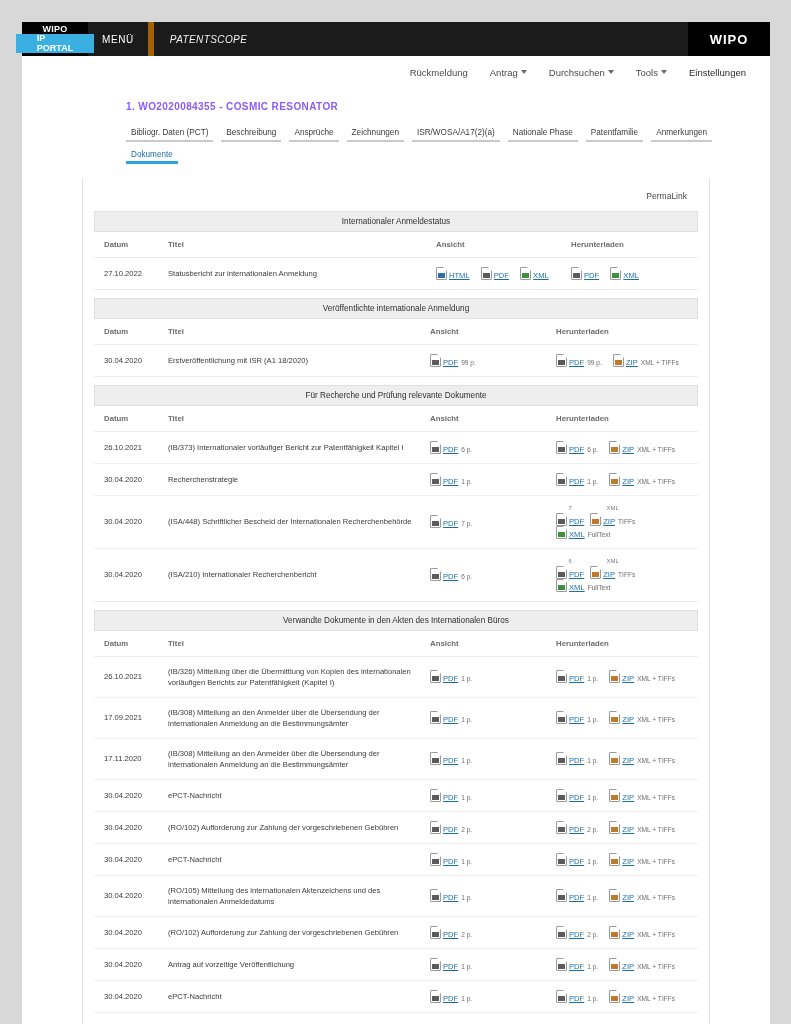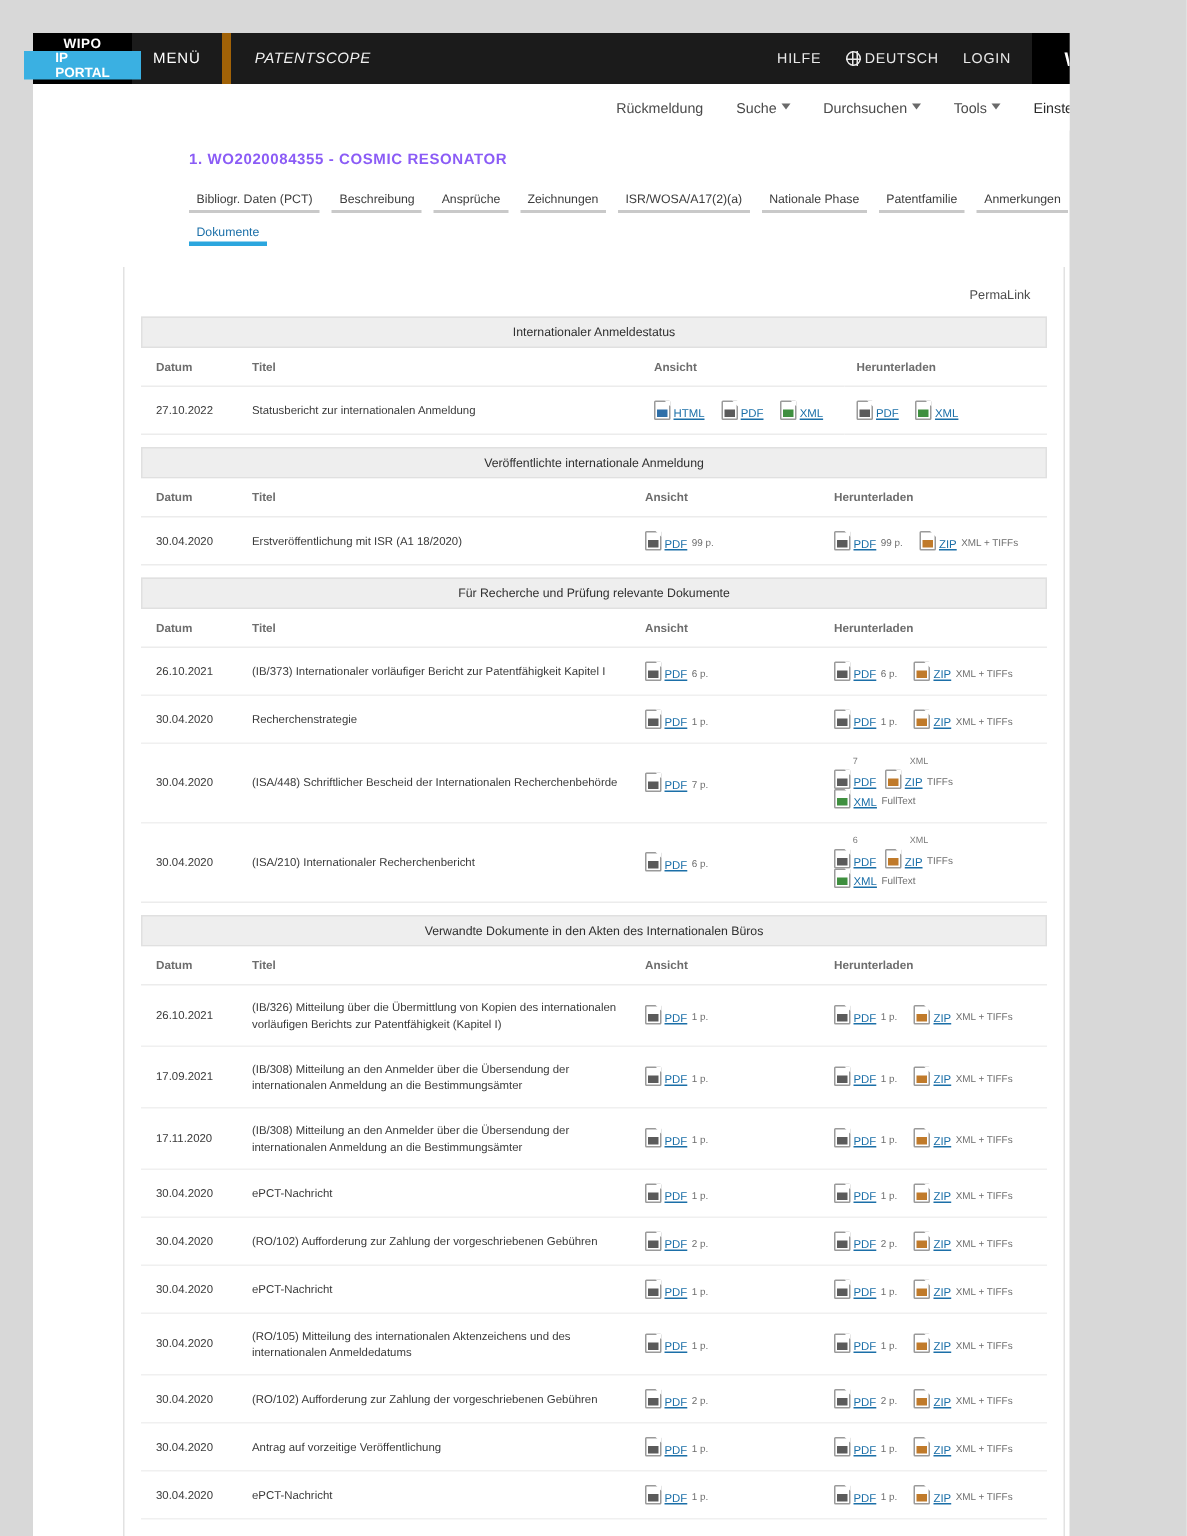--- a/index.html
+++ b/index.html
@@ -2,21 +2,21 @@
 <html><head>
 <meta charset="utf-8">
 <style>
   * { box-sizing: border-box; }
   html, body {
     margin: 0; padding: 0;
     background: #d8d8d8;
     font-family: "Liberation Sans", sans-serif;
   }
   .page {
-    width: 713px; min-height: 1024px;
+    width: 791px; min-height: 1024px;
     background: #d8d8d8;
     position: relative;
     overflow: hidden;
   }
   .sheet {
     position: absolute;
     left: 22px; top: 22px;
     width: 748px;
     min-height: 1002px;
     background: #ffffff;
@@ -271,34 +271,26 @@
   <div class="sheet">
 
     <div class="topbar">
       <div class="logo-wipo">
         <div class="l1">WIPO</div>
         <div class="l2">IP PORTAL</div>
       </div>
       <div class="menu-btn">MENÜ</div>
       <div class="brand-ps">PATENTSCOPE</div>
       <div class="top-spacer"></div>
-      <div class="top-links">
-        <span>HILFE</span>
-        <span class="lang">
-          <i class="globe"></i>
-          <span>DEUTSCH</span>
-        </span>
-        <span>LOGIN</span>
-      </div>
       <div class="wipo-right">WIPO</div>
     </div>
 
     <div class="subnav">
       <span class="item"><span>Rückmeldung</span></span>
-      <span class="item"><span>Suche</span><i class="caret"></i></span>
+      <span class="item"><span>Antrag</span><i class="caret"></i></span>
       <span class="item"><span>Durchsuchen</span><i class="caret"></i></span>
       <span class="item"><span>Tools</span><i class="caret"></i></span>
       <span class="item active"><span>Einstellungen</span></span>
     </div>
 
     <div class="title">1. WO2020084355 - COSMIC RESONATOR</div>
 
     <div class="tabs">
       <div class="tab"><span>Bibliogr. Daten (PCT)</span></div>
       <div class="tab"><span>Beschreibung</span></div>

